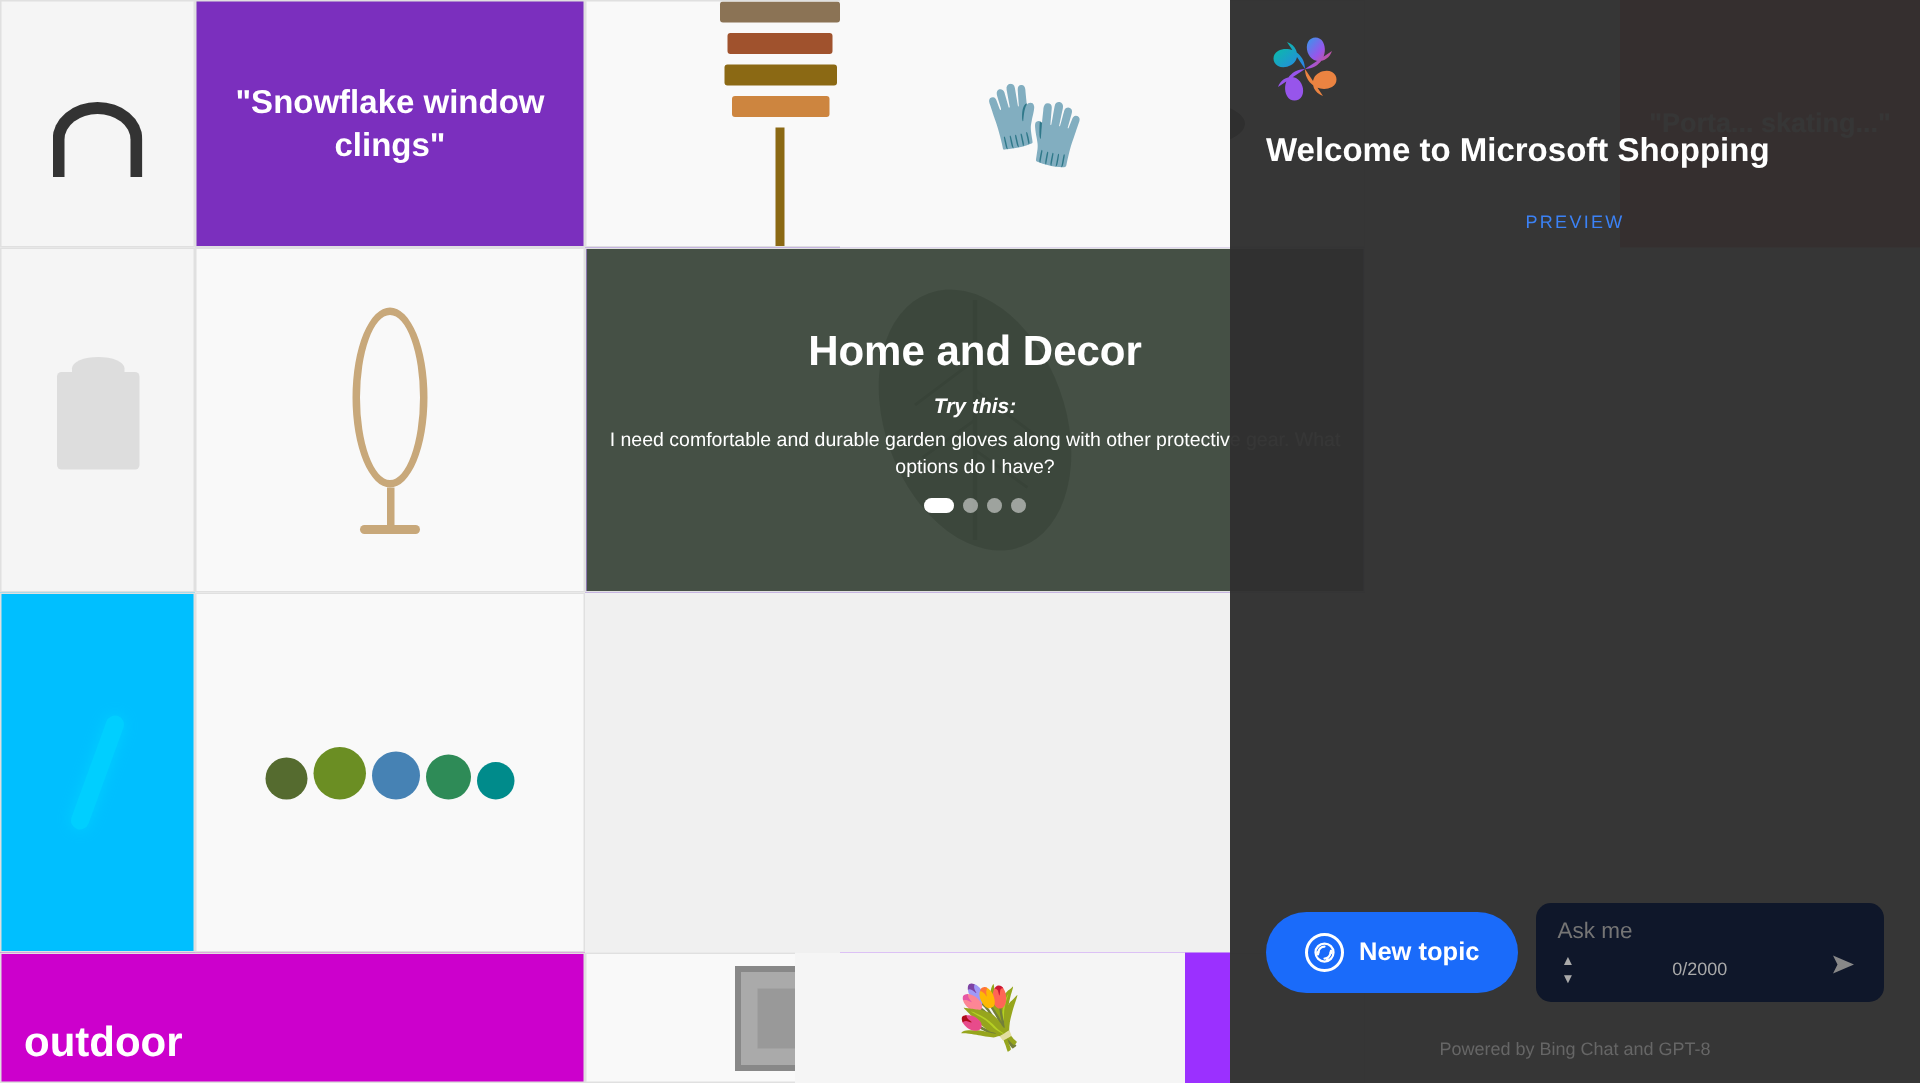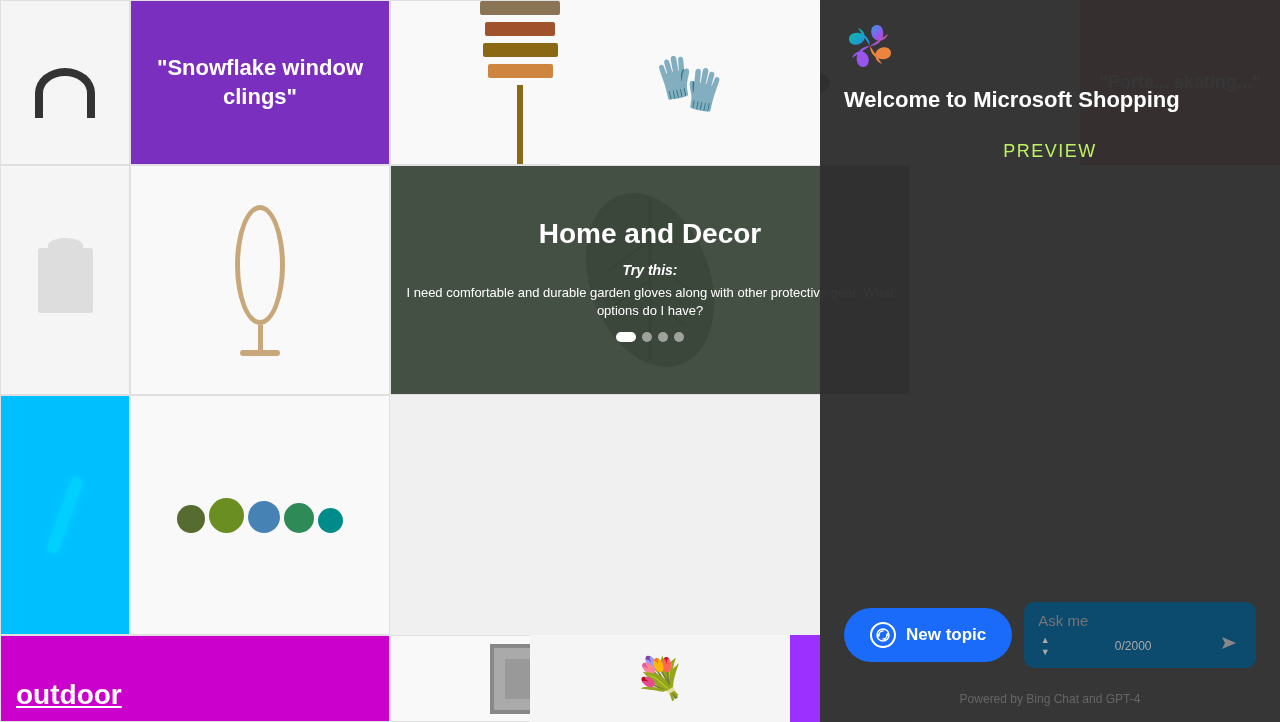--- a/index.html
+++ b/index.html
@@ -286,21 +286,20 @@
     .p4 { width: 30px; height: 30px; background: #2E8B57; }
     .p5 { width: 25px; height: 25px; background: #008B8B; }
 
     .outdoor-text {
       color: white;
       font-size: 28px;
       font-weight: 700;
       position: absolute;
       bottom: 10px;
       left: 15px;
-      text-decoration: underline;
     }
     .portal-text {
       color: white;
       font-size: 18px;
       font-weight: 700;
       padding: 10px;
       text-align: center;
     }
 
     
@@ -331,22 +330,22 @@
     }
 
     .panel-title {
       color: white;
       font-size: 22px;
       font-weight: 700;
       line-height: 1.3;
     }
 
     .preview-badge {
-      color: #bef264;
-      font-size: 18px;
+      color: #3b82f6;
+      font-size: 12px;
       letter-spacing: 1.5px;
       font-weight: 500;
       text-align: center;
       width: 100%;
       margin: 10px 0 4px;
     }
 
     .chat-bubble {
       background: #3a3a3a;
       border-radius: 14px;
@@ -389,21 +388,21 @@
       border-radius: 50%;
       border: 2px solid white;
       display: flex;
       align-items: center;
       justify-content: center;
       font-size: 14px;
     }
 
     .ask-me-box {
       flex: 1;
-      background: #0c4a6e;
+      background: #0f172a;
       border-radius: 10px;
       padding: 10px 14px;
       display: flex;
       flex-direction: column;
       position: relative;
     }
 
     .ask-me-input {
       background: transparent;
       border: none;
@@ -624,15 +623,15 @@
         <button class="send-btn">
           <svg width="20" height="20" viewBox="0 0 20 20" fill="none">
             <path d="M18 10 L4 4 L7 10 L4 16 L18 10Z" fill="#888"></path>
           </svg>
         </button>
       </div>
     </div>
   </div>
 
   <div class="panel-footer">
-    <span>Powered by Bing Chat and GPT-4</span>
+    <span>Powered by Bing Chat and GPT-8</span>
   </div>
 </div>
 
 </body></html>

